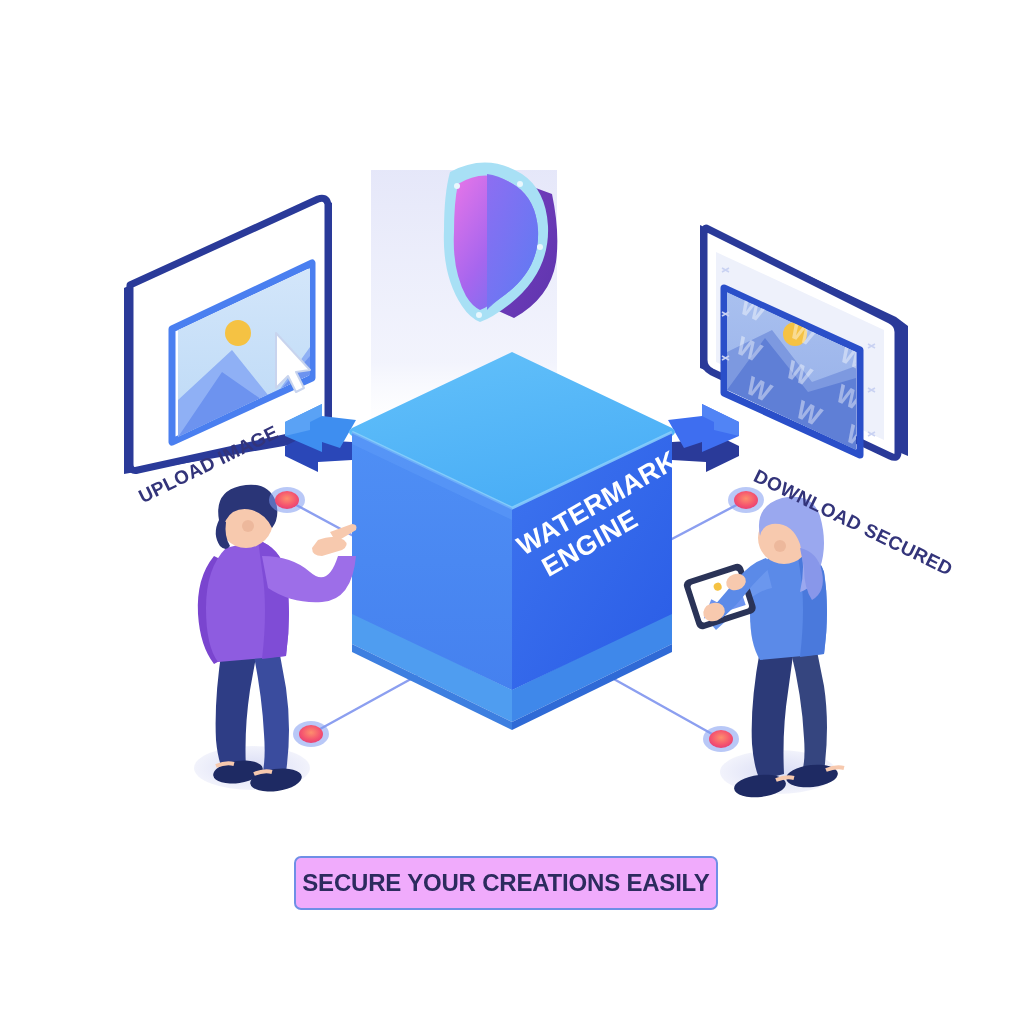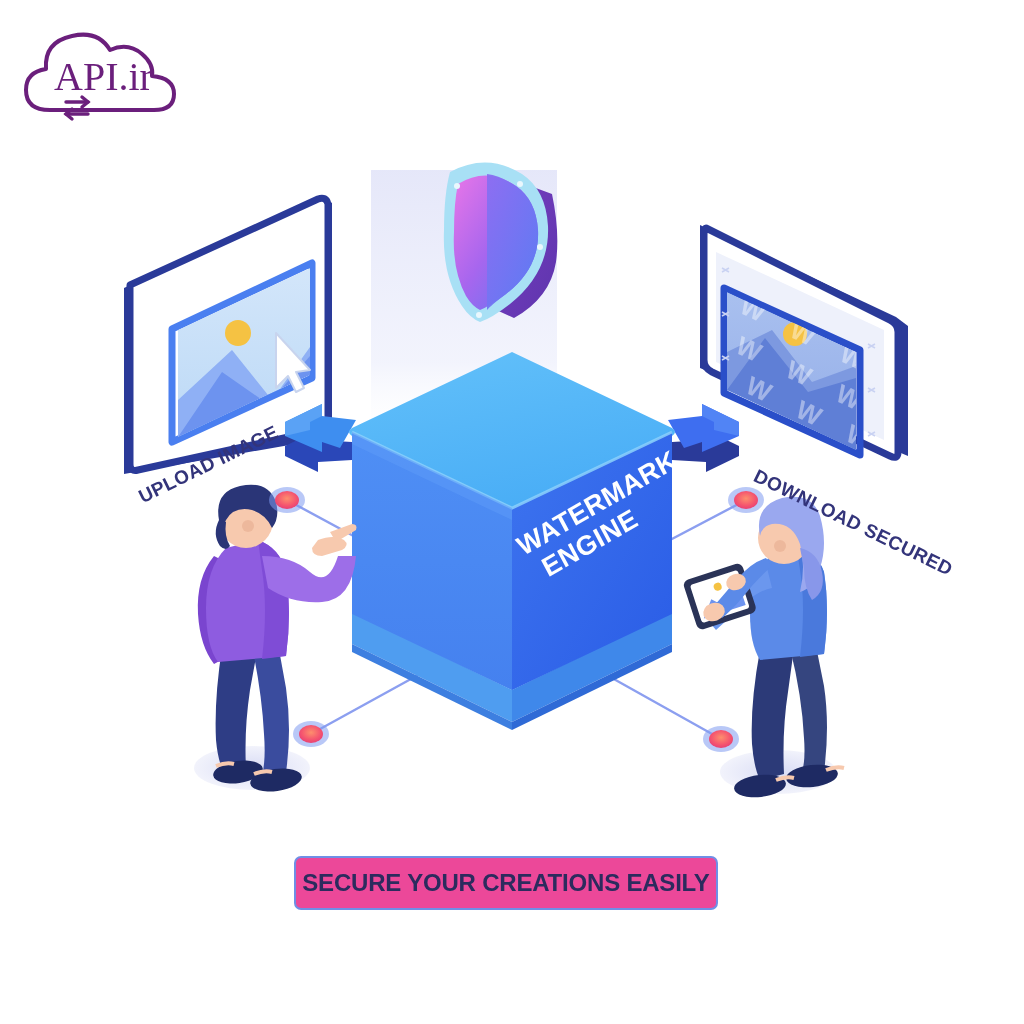--- a/index.html
+++ b/index.html
@@ -44,21 +44,21 @@
   
   .caption-banner {
     position: absolute;
     left: 294px;
     top: 856px;
     width: 424px;
     height: 54px;
     box-sizing: border-box;
     border: 2.5px solid #6f8fe6;
     border-radius: 7px;
-    background: #ec4899;
+    background: #f0abfc;
     display: flex;
     align-items: center;
     justify-content: center;
   }
   .caption-text {
     font-family: "Liberation Sans", sans-serif;
     font-size: 24px;
     font-weight: bold;
     letter-spacing: -0.2px;
     color: #2c2b5e;
@@ -393,33 +393,20 @@
         <ellipse cx="746" cy="500" rx="18" ry="13" fill="#7f9af0" opacity="0.55"></ellipse>
         <ellipse cx="746" cy="500" rx="12" ry="9" fill="url(#gNode)"></ellipse>
       </g>
       <g>
         <ellipse cx="721" cy="739" rx="18" ry="13" fill="#7f9af0" opacity="0.55"></ellipse>
         <ellipse cx="721" cy="739" rx="12" ry="9" fill="url(#gNode)"></ellipse>
       </g>
     </g>
   </svg>
 
-  <div class="logo-wrap">
-    <svg width="180" height="104" viewBox="0 0 180 104">
-      <path d="M36,86 Q12,86 12,66 Q12,48 32,45 Q30,18 58,12 Q84,6 96,26
-               Q114,18 128,30 Q140,40 138,52 Q160,54 160,70 Q160,86 140,86 Z" fill="#ffffff" stroke="#6b1f7c" stroke-width="4" stroke-linejoin="round"></path>
-      <text class="logo-text" x="40" y="66">API.ir</text>
-      <g stroke="#6b1f7c" stroke-width="3.4" fill="none" stroke-linecap="round">
-        <path d="M52,78 L74,78"></path>
-        <path d="M68,73 L74,78 L68,83"></path>
-        <path d="M74,90 L52,90"></path>
-        <path d="M58,85 L52,90 L58,95"></path>
-      </g>
-    </svg>
-  </div>
 
   <div class="iso-label" id="label-upload">UPLOAD IMAGE</div>
 
   <div class="iso-label" id="label-download">DOWNLOAD SECURED</div>
 
   <div class="cube-label">
     <span class="l1">WATERMARK</span>
     <span class="l2">ENGINE</span>
   </div>
 

